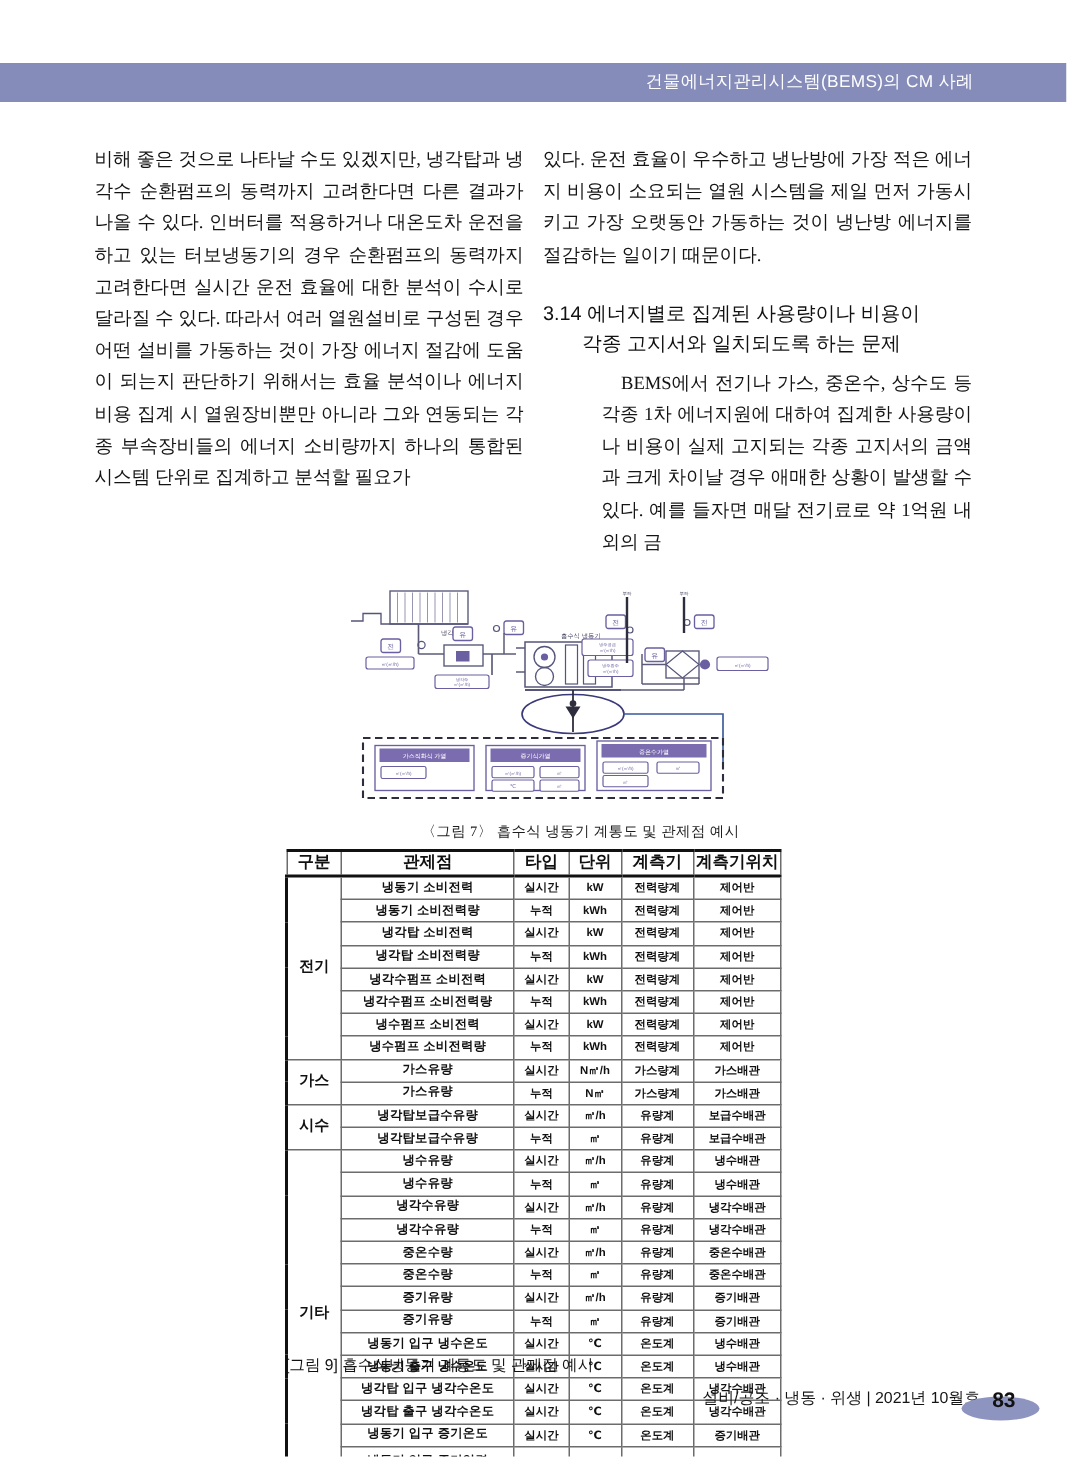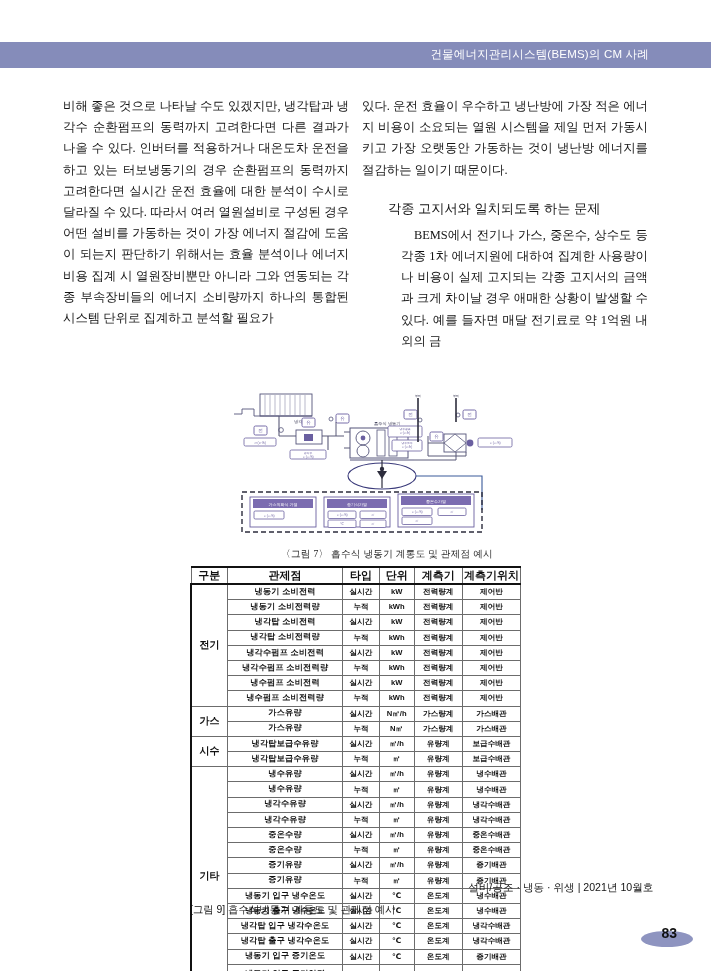--- a/index.html
+++ b/index.html
@@ -50,40 +50,41 @@
   tr.tall td{height:18px;}
 
   .tbl-caption{position:absolute;left:190px;top:903px;width:331px;text-align:left;
                font-size:10.4px;color:#111;
                font-family:"Liberation Sans","DejaVu Sans",sans-serif;}
 
   
   .footer{position:absolute;right:32px;bottom:30px;display:flex;
           gap:6px;font-size:10.6px;color:#141414;}
   .pagenum{position:relative;font-size:14px;font-weight:700;color:#111;
-           padding:0 2px;z-index:2;margin-top:44px;}
+           padding:0 2px;z-index:2;}
   .page-blob{position:absolute;right:18px;bottom:24px;width:52px;height:16px;
              background:#8e94c0;border-radius:50%;z-index:1;}
 
   
   .fig svg{display:block;}
 </style>
 </head>
 <body>
 
 <div class="banner"></div>
 <div class="banner-title">건물에너지관리시스템(BEMS)의 CM 사례</div>
 
 <div class="col left">
   <p>비해 좋은 것으로 나타날 수도 있겠지만, 냉각탑과 냉각수 순환펌프의 동력까지 고려한다면 다른 결과가 나올 수 있다. 인버터를 적용하거나 대온도차 운전을 하고 있는 터보냉동기의 경우 순환펌프의 동력까지 고려한다면 실시간 운전 효율에 대한 분석이 수시로 달라질 수 있다.  따라서 여러 열원설비로 구성된 경우 어떤 설비를 가동하는 것이 가장 에너지 절감에 도움이 되는지 판단하기 위해서는 효율 분석이나 에너지 비용 집계 시 열원장비뿐만 아니라 그와 연동되는 각종 부속장비들의 에너지 소비량까지 하나의 통합된 시스템 단위로 집계하고 분석할 필요가</p>
 </div>
 
 <div class="col right">
   <p>있다. 운전 효율이 우수하고 냉난방에 가장 적은 에너지 비용이 소요되는 열원 시스템을 제일 먼저 가동시키고 가장 오랫동안 가동하는 것이 냉난방 에너지를 절감하는 일이기 때문이다.</p>
   <div class="sec-head">
+    <span>3.14 에너지별로 집계된 사용량이나 비용이</span>
     <span class="l2">각종 고지서와 일치되도록 하는 문제</span>
   </div>
   <p class="indent">BEMS에서 전기나 가스, 중온수, 상수도 등 각종 1차 에너지원에 대하여 집계한 사용량이나 비용이 실제 고지되는 각종 고지서의 금액과 크게 차이날 경우 애매한 상황이 발생할 수 있다. 예를 들자면 매달 전기료로 약 1억원 내외의 금</p>
 </div>
 
 <div class="figure fig">
 <svg width="310" height="148" viewBox="0 0 310 148">
   <defs>
     <g id="tag">
           <rect width="13" height="9" rx="1.5" fill="#fff" stroke="#6a5fa0" stroke-width="0.9"></rect>

